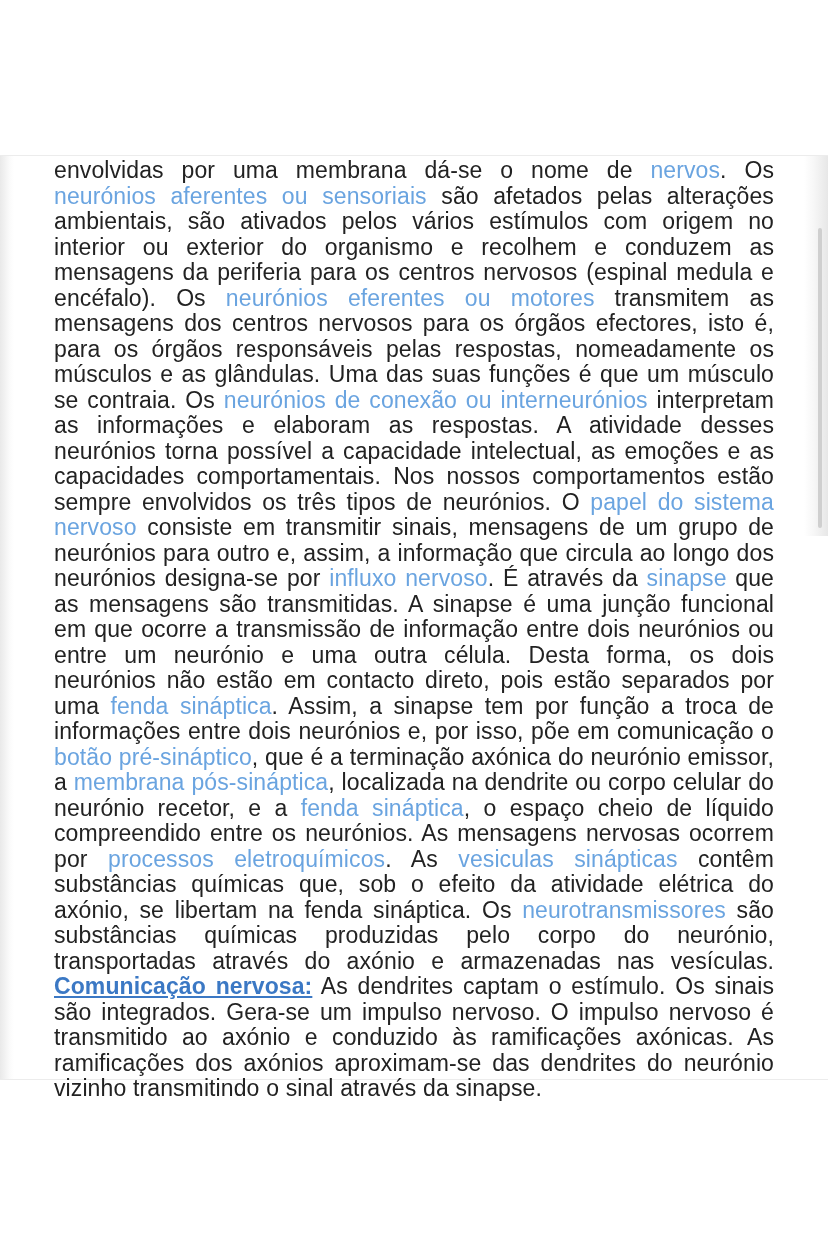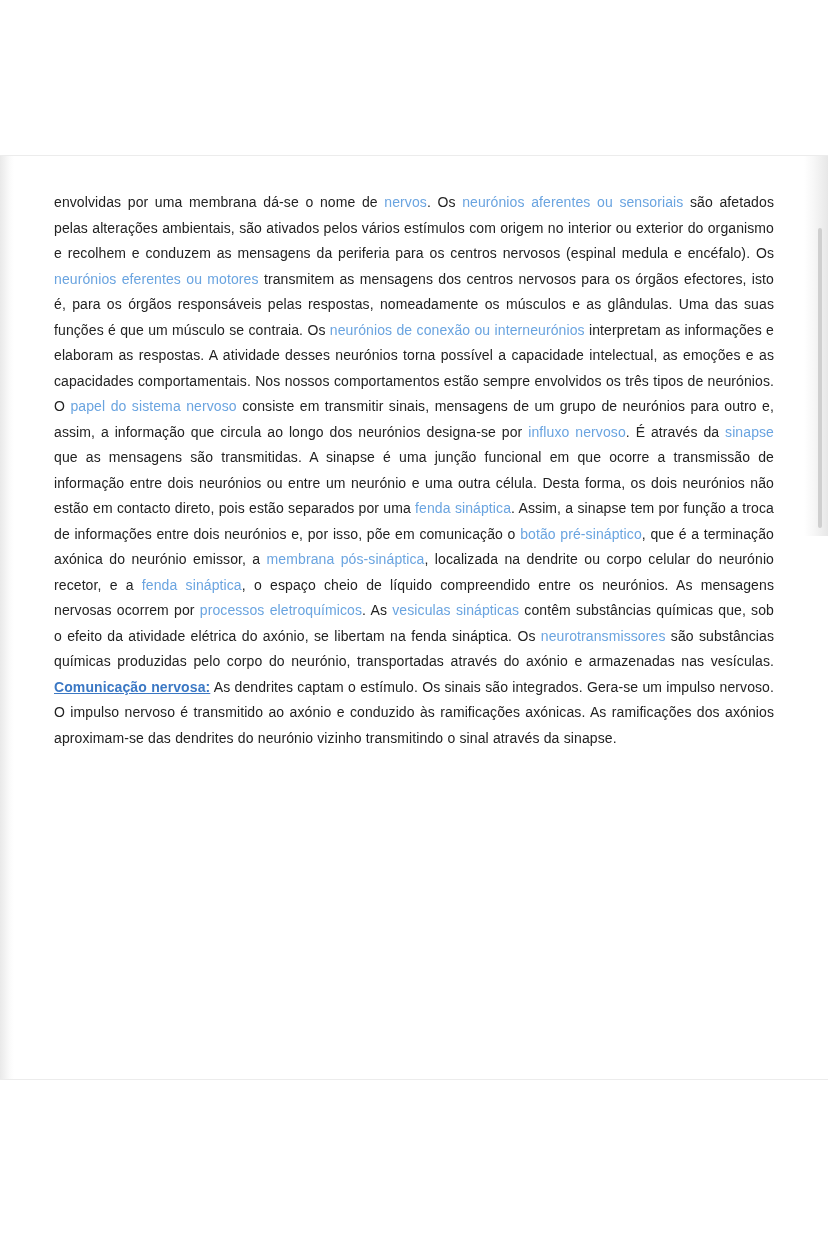--- a/index.html
+++ b/index.html
@@ -71,24 +71,24 @@
     right: 6px;
     top: 228px;
     width: 4px;
     height: 300px;
     border-radius: 2px;
     background: #cfcfcf;
   }
   .text-body {
     position: absolute;
     left: 54px;
-    top: 190px;
+    top: 158px;
     width: 720px;
     text-align: justify;
-    font-size: 14px;
+    font-size: 23px;
     line-height: 25.5px;
     color: #222222;
     letter-spacing: 0.1px;
     word-spacing: 0.2px;
   }
   .text-body p {
     margin: 0;
   }
   .hl {
     color: #6aa4e0;

